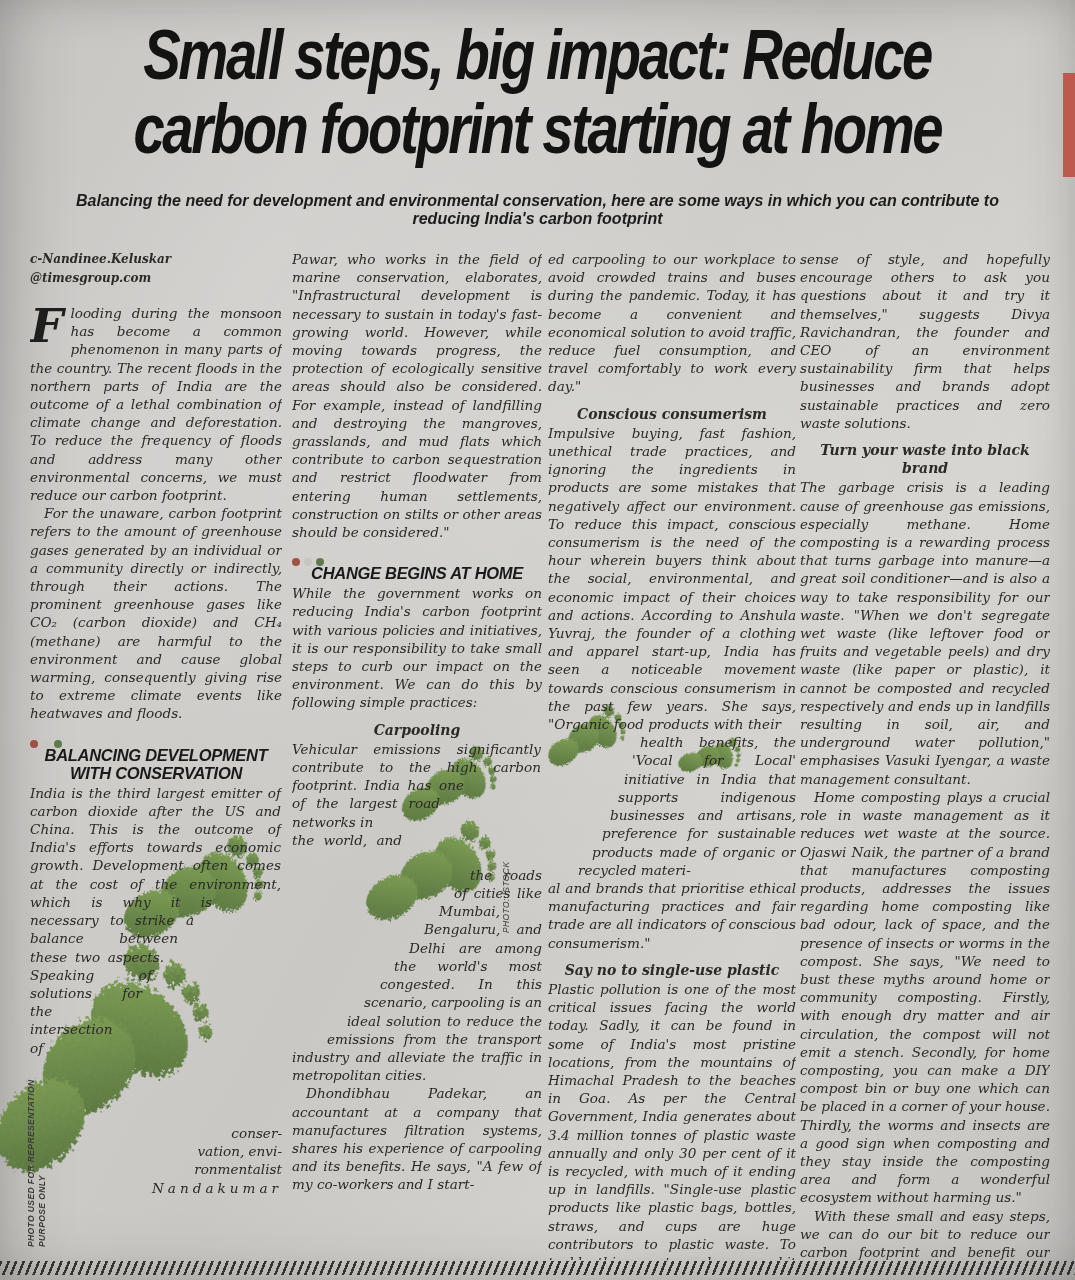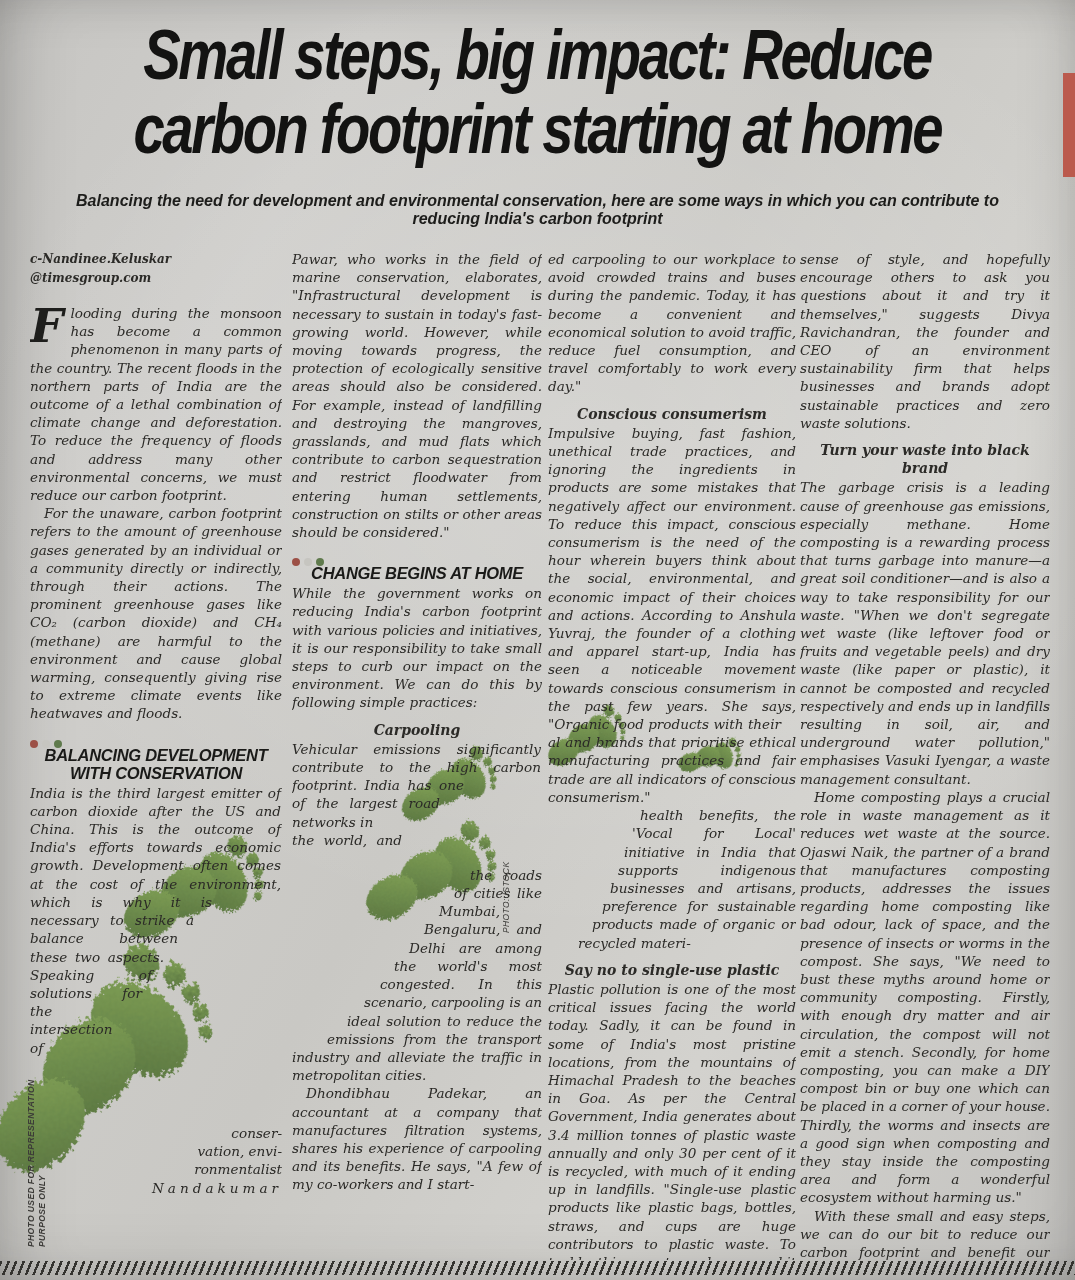--- a/index.html
+++ b/index.html
@@ -172,32 +172,32 @@
       <span class="sp l" style="width:35px;height:18px"></span>
       <span>the world, and the roads of cities like Mumbai, Bengaluru, and Delhi are among the world's most congested. In this scenario, carpooling is an ideal solution to reduce the emissions from the transport industry and alleviate the traffic in metropolitan cities.</span>
     </p>
     <p class="ind"><span>Dhondibhau Padekar, an accountant at a company that manufactures filtration systems, shares his experience of carpooling and its benefits. He says, "A few of my co-workers and I start-</span></p>
   </div>
 
   <div class="col c3">
     <p><span>ed carpooling to our workplace to avoid crowded trains and buses during the pandemic. Today, it has become a convenient and economical solution to avoid traffic, reduce fuel consumption, and travel comfortably to work every day."</span></p>
     <h3 class="subhead">Conscious consumerism</h3>
     <p><span>Impulsive buying, fast fashion, unethical trade practices, and ignoring the ingredients in products are some mistakes that negatively affect our environment. To reduce this impact, conscious consumerism is the need of the hour wherein buyers think about the social, environmental, and economic impact of their choices and actions. According to Anshula Yuvraj, the founder of a clothing and apparel start-up, India has seen a noticeable movement towards conscious consumerism in the past few years. She says, "Organic food products with their</span></p>
-    <p><span>al and brands that prioritise ethical manufacturing practices and fair trade are all indicators of conscious consumerism."</span></p>
     <p>
       <span class="sp l" style="width:92px;height:18px"></span>
       <span class="sp l" style="width:84px;height:18px"></span>
       <span class="sp l" style="width:76px;height:18px"></span>
       <span class="sp l" style="width:70px;height:18px"></span>
       <span class="sp l" style="width:62px;height:18px"></span>
       <span class="sp l" style="width:54px;height:18px"></span>
       <span class="sp l" style="width:44px;height:18px"></span>
       <span class="sp l" style="width:30px;height:18px"></span>
       <span>health benefits, the 'Vocal for Local' initiative in India that supports indigenous businesses and artisans, preference for sustainable products made of organic or recycled materi-</span>
     </p>
+    <p><span>al and brands that prioritise ethical manufacturing practices and fair trade are all indicators of conscious consumerism."</span></p>
     <h3 class="subhead">Say no to single-use plastic</h3>
     <p><span>Plastic pollution is one of the most critical issues facing the world today. Sadly, it can be found in some of India's most pristine locations, from the mountains of Himachal Pradesh to the beaches in Goa. As per the Central Government, India generates about 3.4 million tonnes of plastic waste annually and only 30 per cent of it is recycled, with much of it ending up in landfills. "Single-use plastic products like plastic bags, bottles, straws, and cups are huge contributors to plastic waste. To tackle this, create and carry a kit that includes a reusable water bottle, metal straw, cup, and cutlery—all in a cloth bag or backpack. It can be personalised to show off your</span></p>
   </div>
 
   <div class="col c4">
     <p><span>sense of style, and hopefully encourage others to ask you questions about it and try it themselves," suggests Divya Ravichandran, the founder and CEO of an environment sustainability firm that helps businesses and brands adopt sustainable practices and zero waste solutions.</span></p>
     <h3 class="subhead">Turn your waste into black brand</h3>
     <p><span>The garbage crisis is a leading cause of greenhouse gas emissions, especially methane. Home composting is a rewarding process that turns garbage into manure—a great soil conditioner—and is also a way to take responsibility for our waste. "When we don't segregate wet waste (like leftover food or fruits and vegetable peels) and dry waste (like paper or plastic), it cannot be composted and recycled respectively and ends up in landfills resulting in soil, air, and underground water pollution," emphasises Vasuki Iyengar, a waste management consultant.</span></p>
     <p class="ind"><span>Home composting plays a crucial role in waste management as it reduces wet waste at the source. Ojaswi Naik, the partner of a brand that manufactures composting products, addresses the issues regarding home composting like bad odour, lack of space, and the presence of insects or worms in the compost. She says, "We need to bust these myths around home or community composting. Firstly, with enough dry matter and air circulation, the compost will not emit a stench. Secondly, for home composting, you can make a DIY compost bin or buy one which can be placed in a corner of your house. Thirdly, the worms and insects are a good sign when composting and they stay inside the composting area and form a wonderful ecosystem without harming us."</span></p>
     <p class="ind"><span>With these small and easy steps, we can do our bit to reduce our carbon footprint and benefit our country which will inevitably mitigate the various environmental issues. We can act upon climate change by taking individual actions collectively.</span></p>

